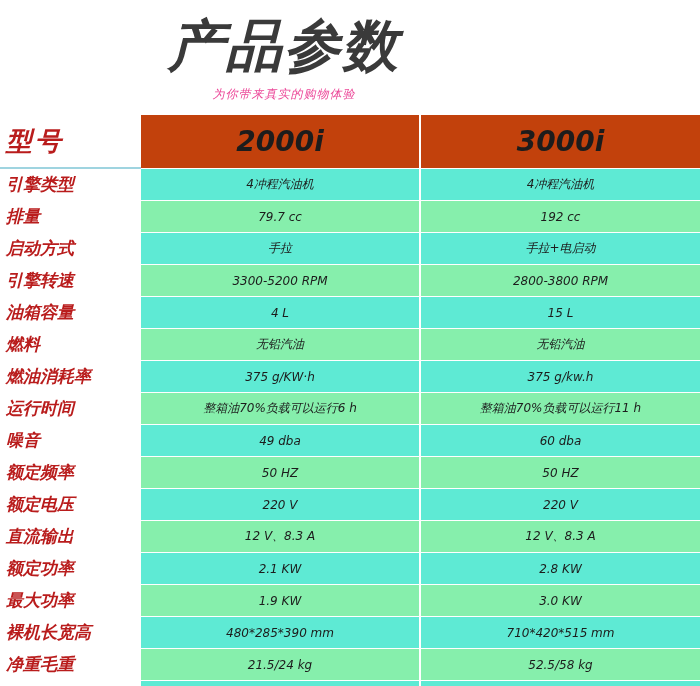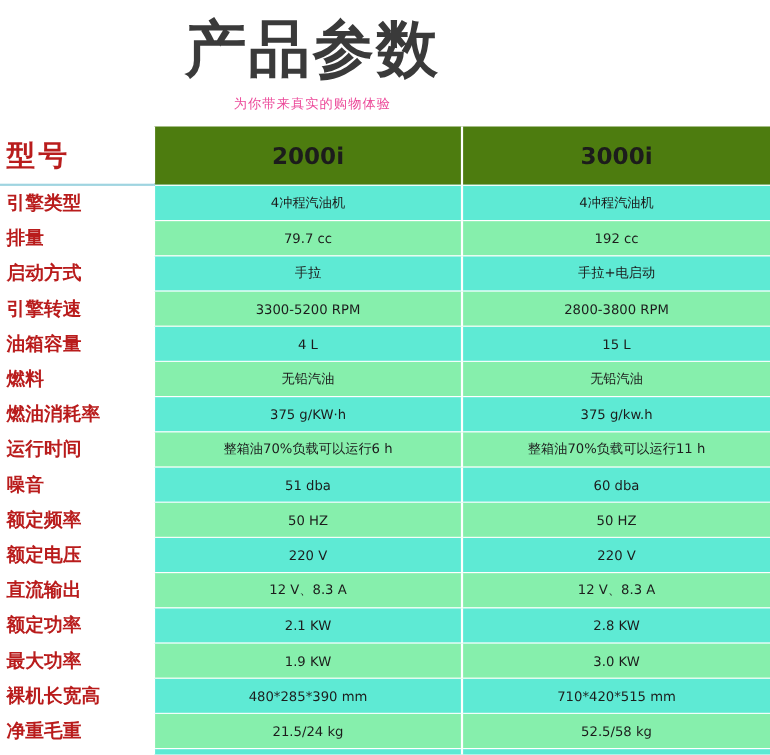--- a/index.html
+++ b/index.html
@@ -11,20 +11,21 @@
     height: 686px;
     background: #ffffff;
     font-family: "Liberation Sans", sans-serif;
     overflow: hidden;
   }
   .page {
     position: relative;
     width: 568px;
     height: 686px;
     background: #ffffff;
+    font-style: italic;
   }
 
   
   .header {
     text-align: center;
     padding-top: 14px;
   }
   .title {
     font-size: 56px;
     line-height: 1.15;
@@ -80,23 +81,23 @@
     border-left: 2px solid #ffffff;
     font-family: "DejaVu Sans", sans-serif;
   }
   tr.head .label-cell {
     font-size: 26px;
     letter-spacing: 3px;
     font-weight: 700;
     border-bottom: 2px solid #9fd4e0;
   }
   tr.head .val-cell {
-    font-size: 21px;
-    font-weight: 700;
-    background: #4d7c0f;
+    font-size: 28px;
+    font-weight: 700;
+    background: #c2410c;
   }
   tr.alt .val-cell {
     background: #86efac;
   }
 </style>
 </head>
 <body>
 
 <div class="page">
 
@@ -153,21 +154,21 @@
         <td class="val-cell">375 g/KW·h</td>
         <td class="val-cell">375 g/kw.h</td>
       </tr>
       <tr class="alt">
         <td class="label-cell">运行时间</td>
         <td class="val-cell">整箱油70%负载可以运行6 h</td>
         <td class="val-cell">整箱油70%负载可以运行11 h</td>
       </tr>
       <tr>
         <td class="label-cell">噪音</td>
-        <td class="val-cell">51 dba</td>
+        <td class="val-cell">49 dba</td>
         <td class="val-cell">60 dba</td>
       </tr>
       <tr class="alt">
         <td class="label-cell">额定频率</td>
         <td class="val-cell">50 HZ</td>
         <td class="val-cell">50 HZ</td>
       </tr>
       <tr>
         <td class="label-cell">额定电压</td>
         <td class="val-cell">220 V</td>

